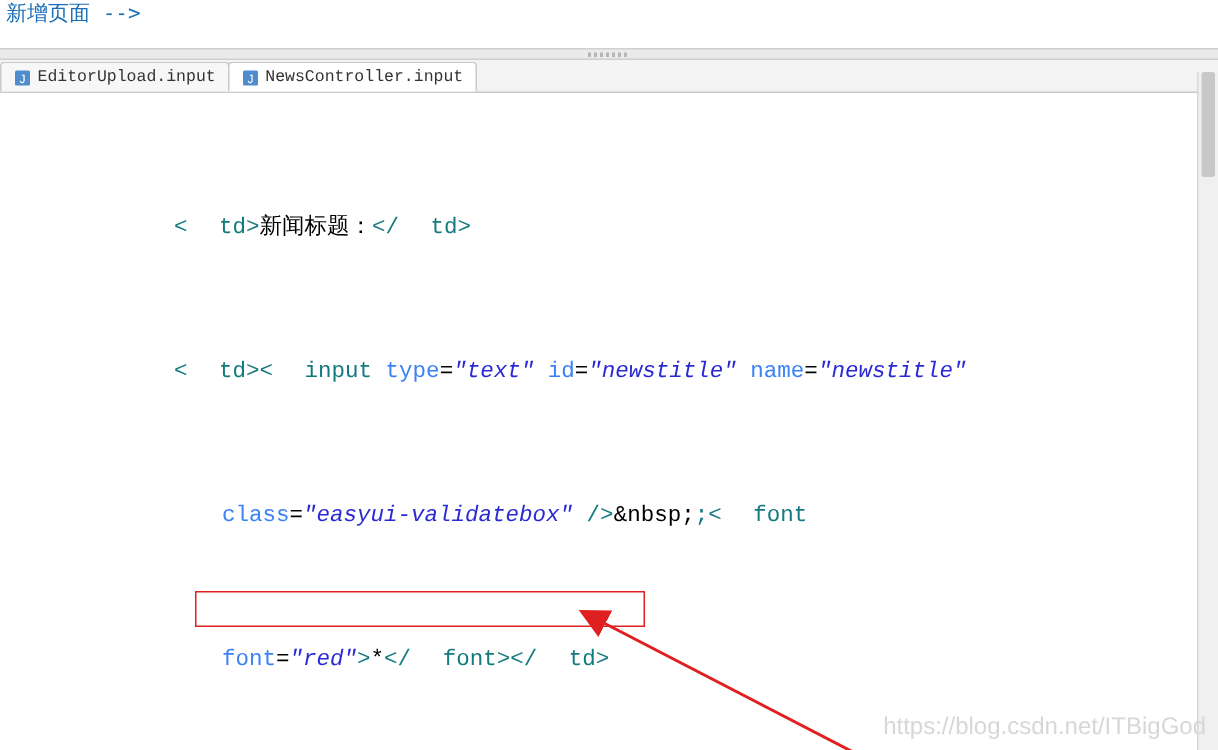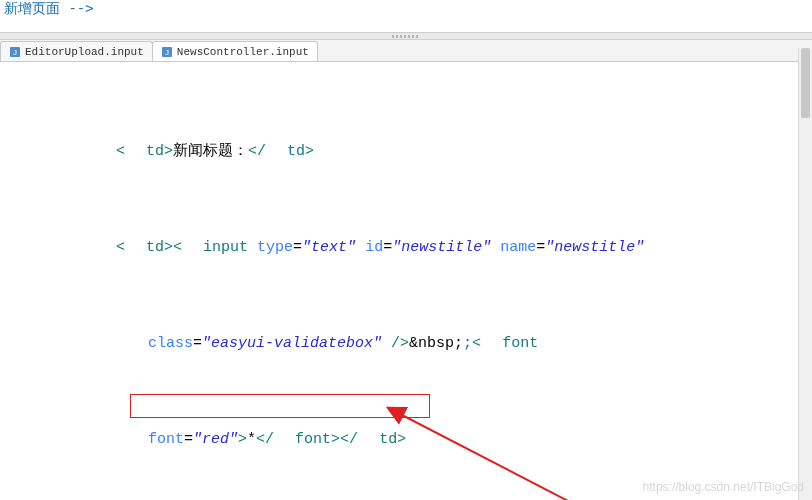--- a/index.html
+++ b/index.html
@@ -96,21 +96,21 @@
 
   .arrow {
     position: absolute;
     pointer-events: none;
   }
 
   .watermark {
     position: absolute;
     right: 8px;
     bottom: 6px;
-    font-size: 12px;
+    font-size: 16px;
     color: #d7d7d7;
     font-family: Arial, sans-serif;
   }
 
   .scrollbar-v {
     position: absolute;
     top: 48px;
     right: 0;
     width: 14px;
     bottom: 0;

